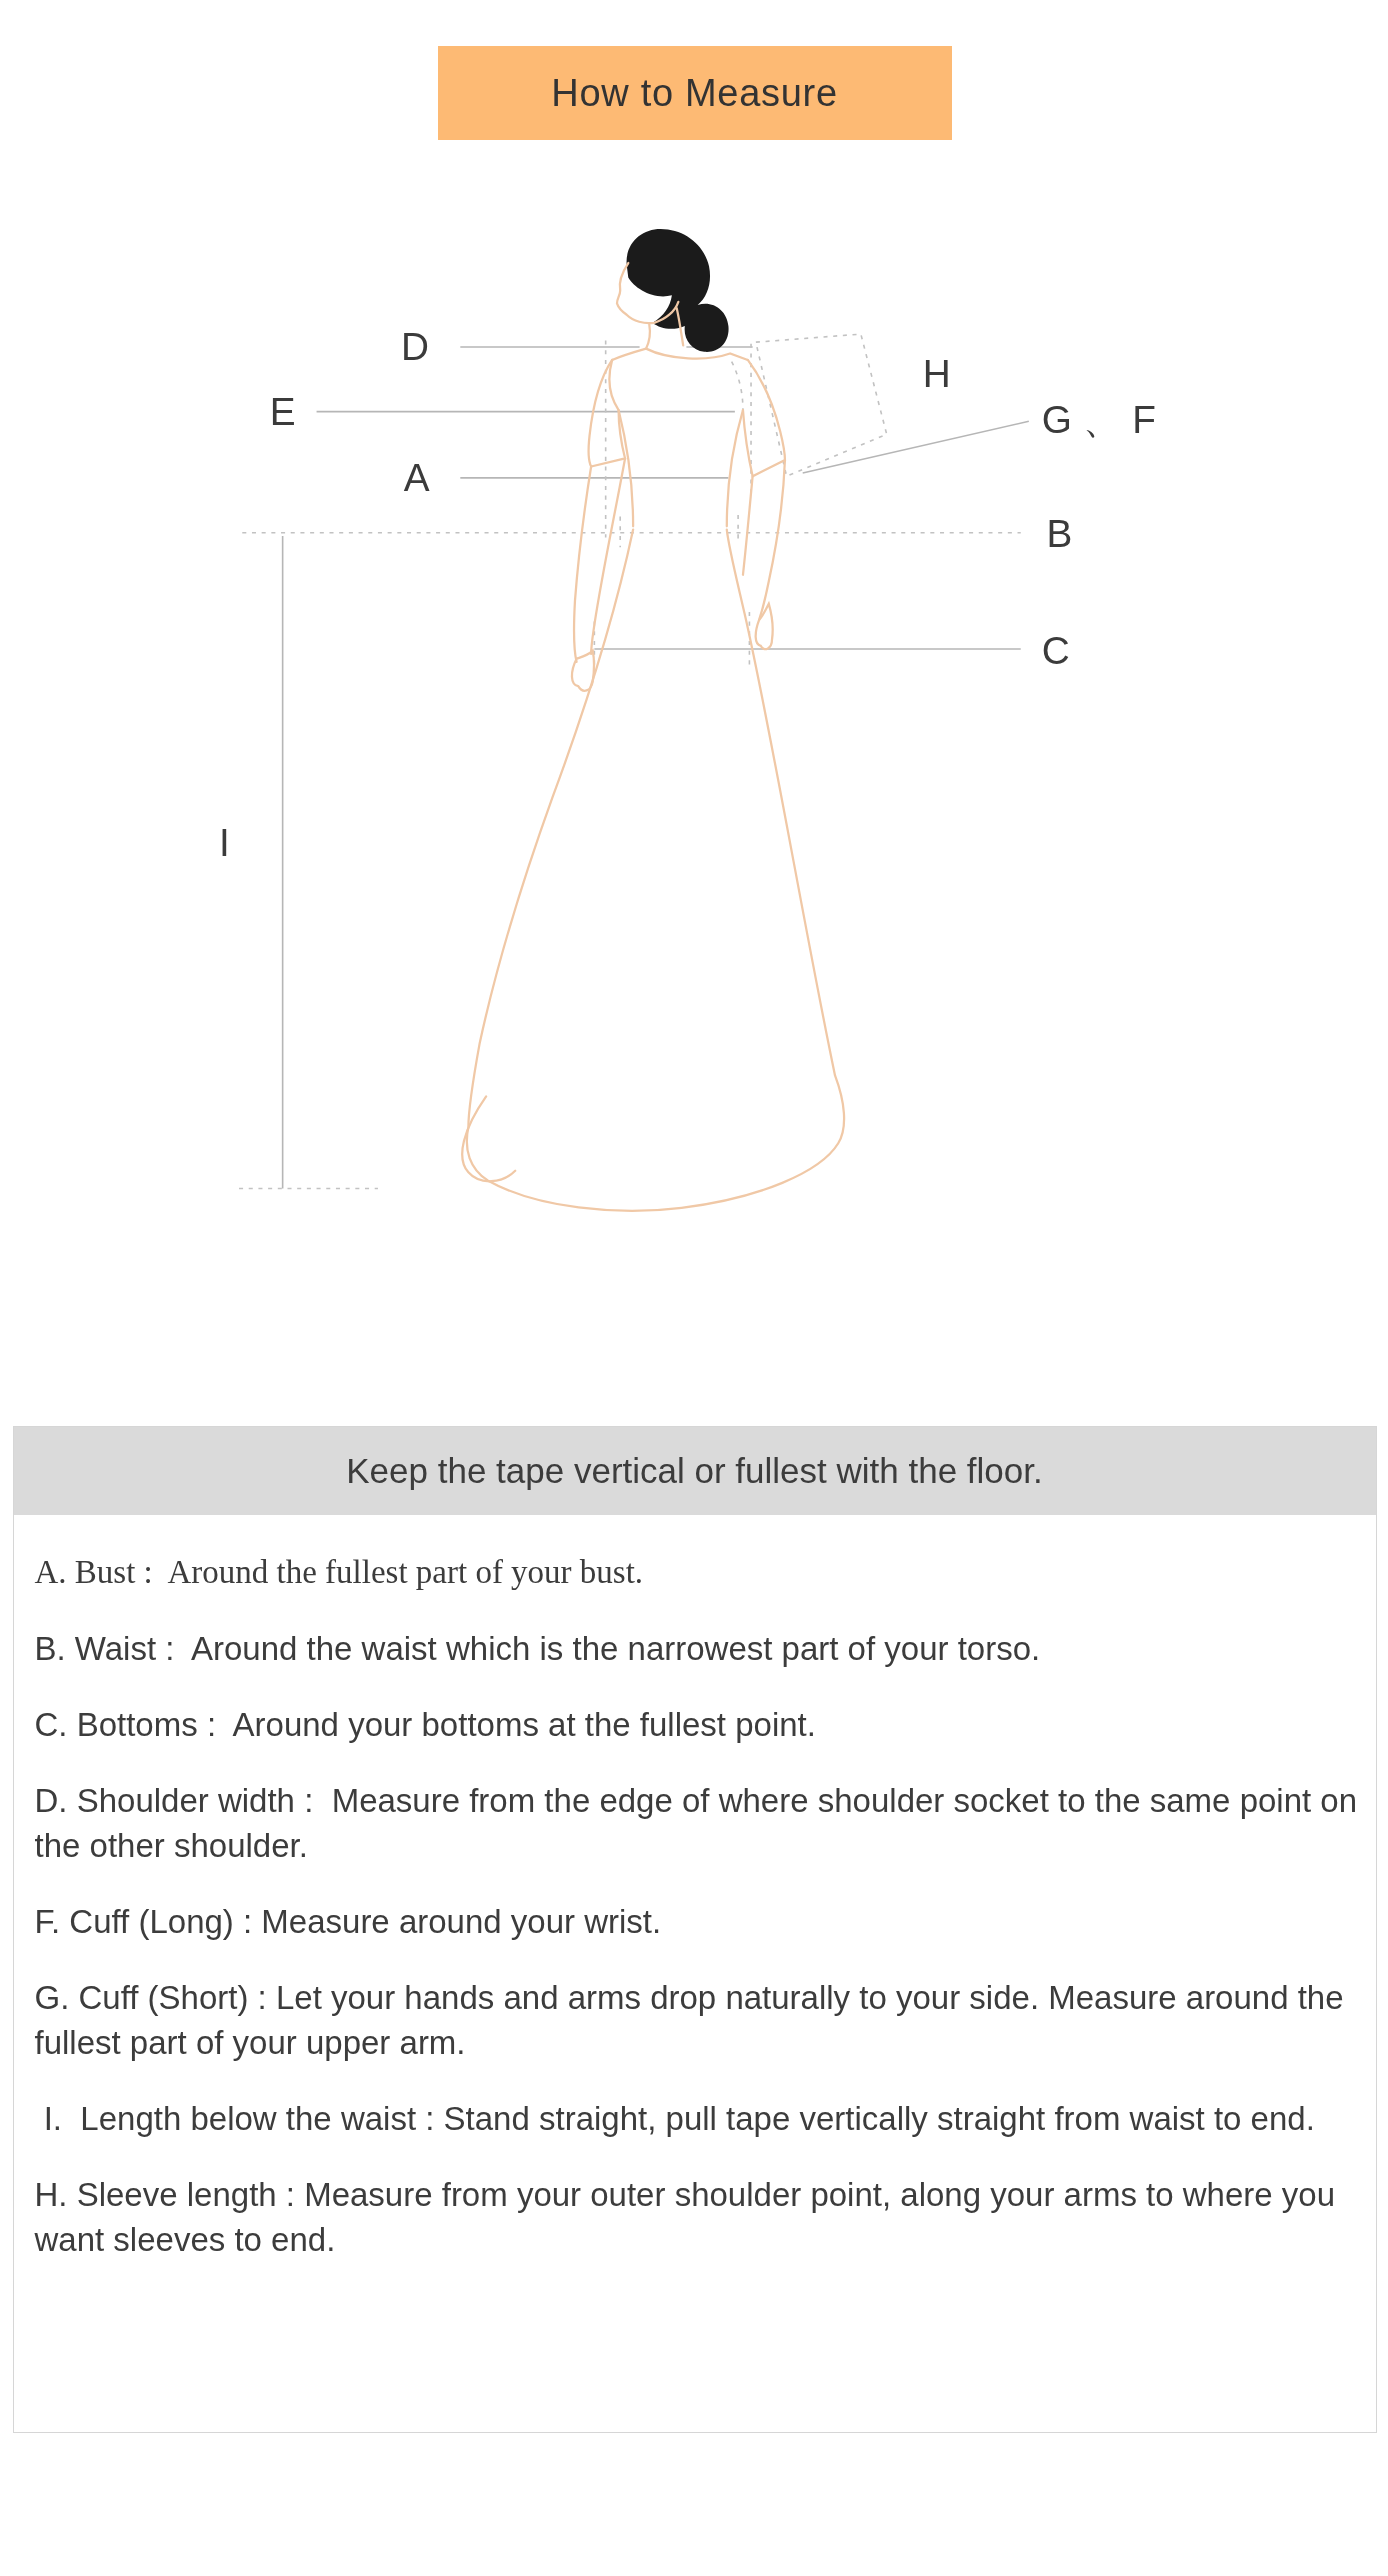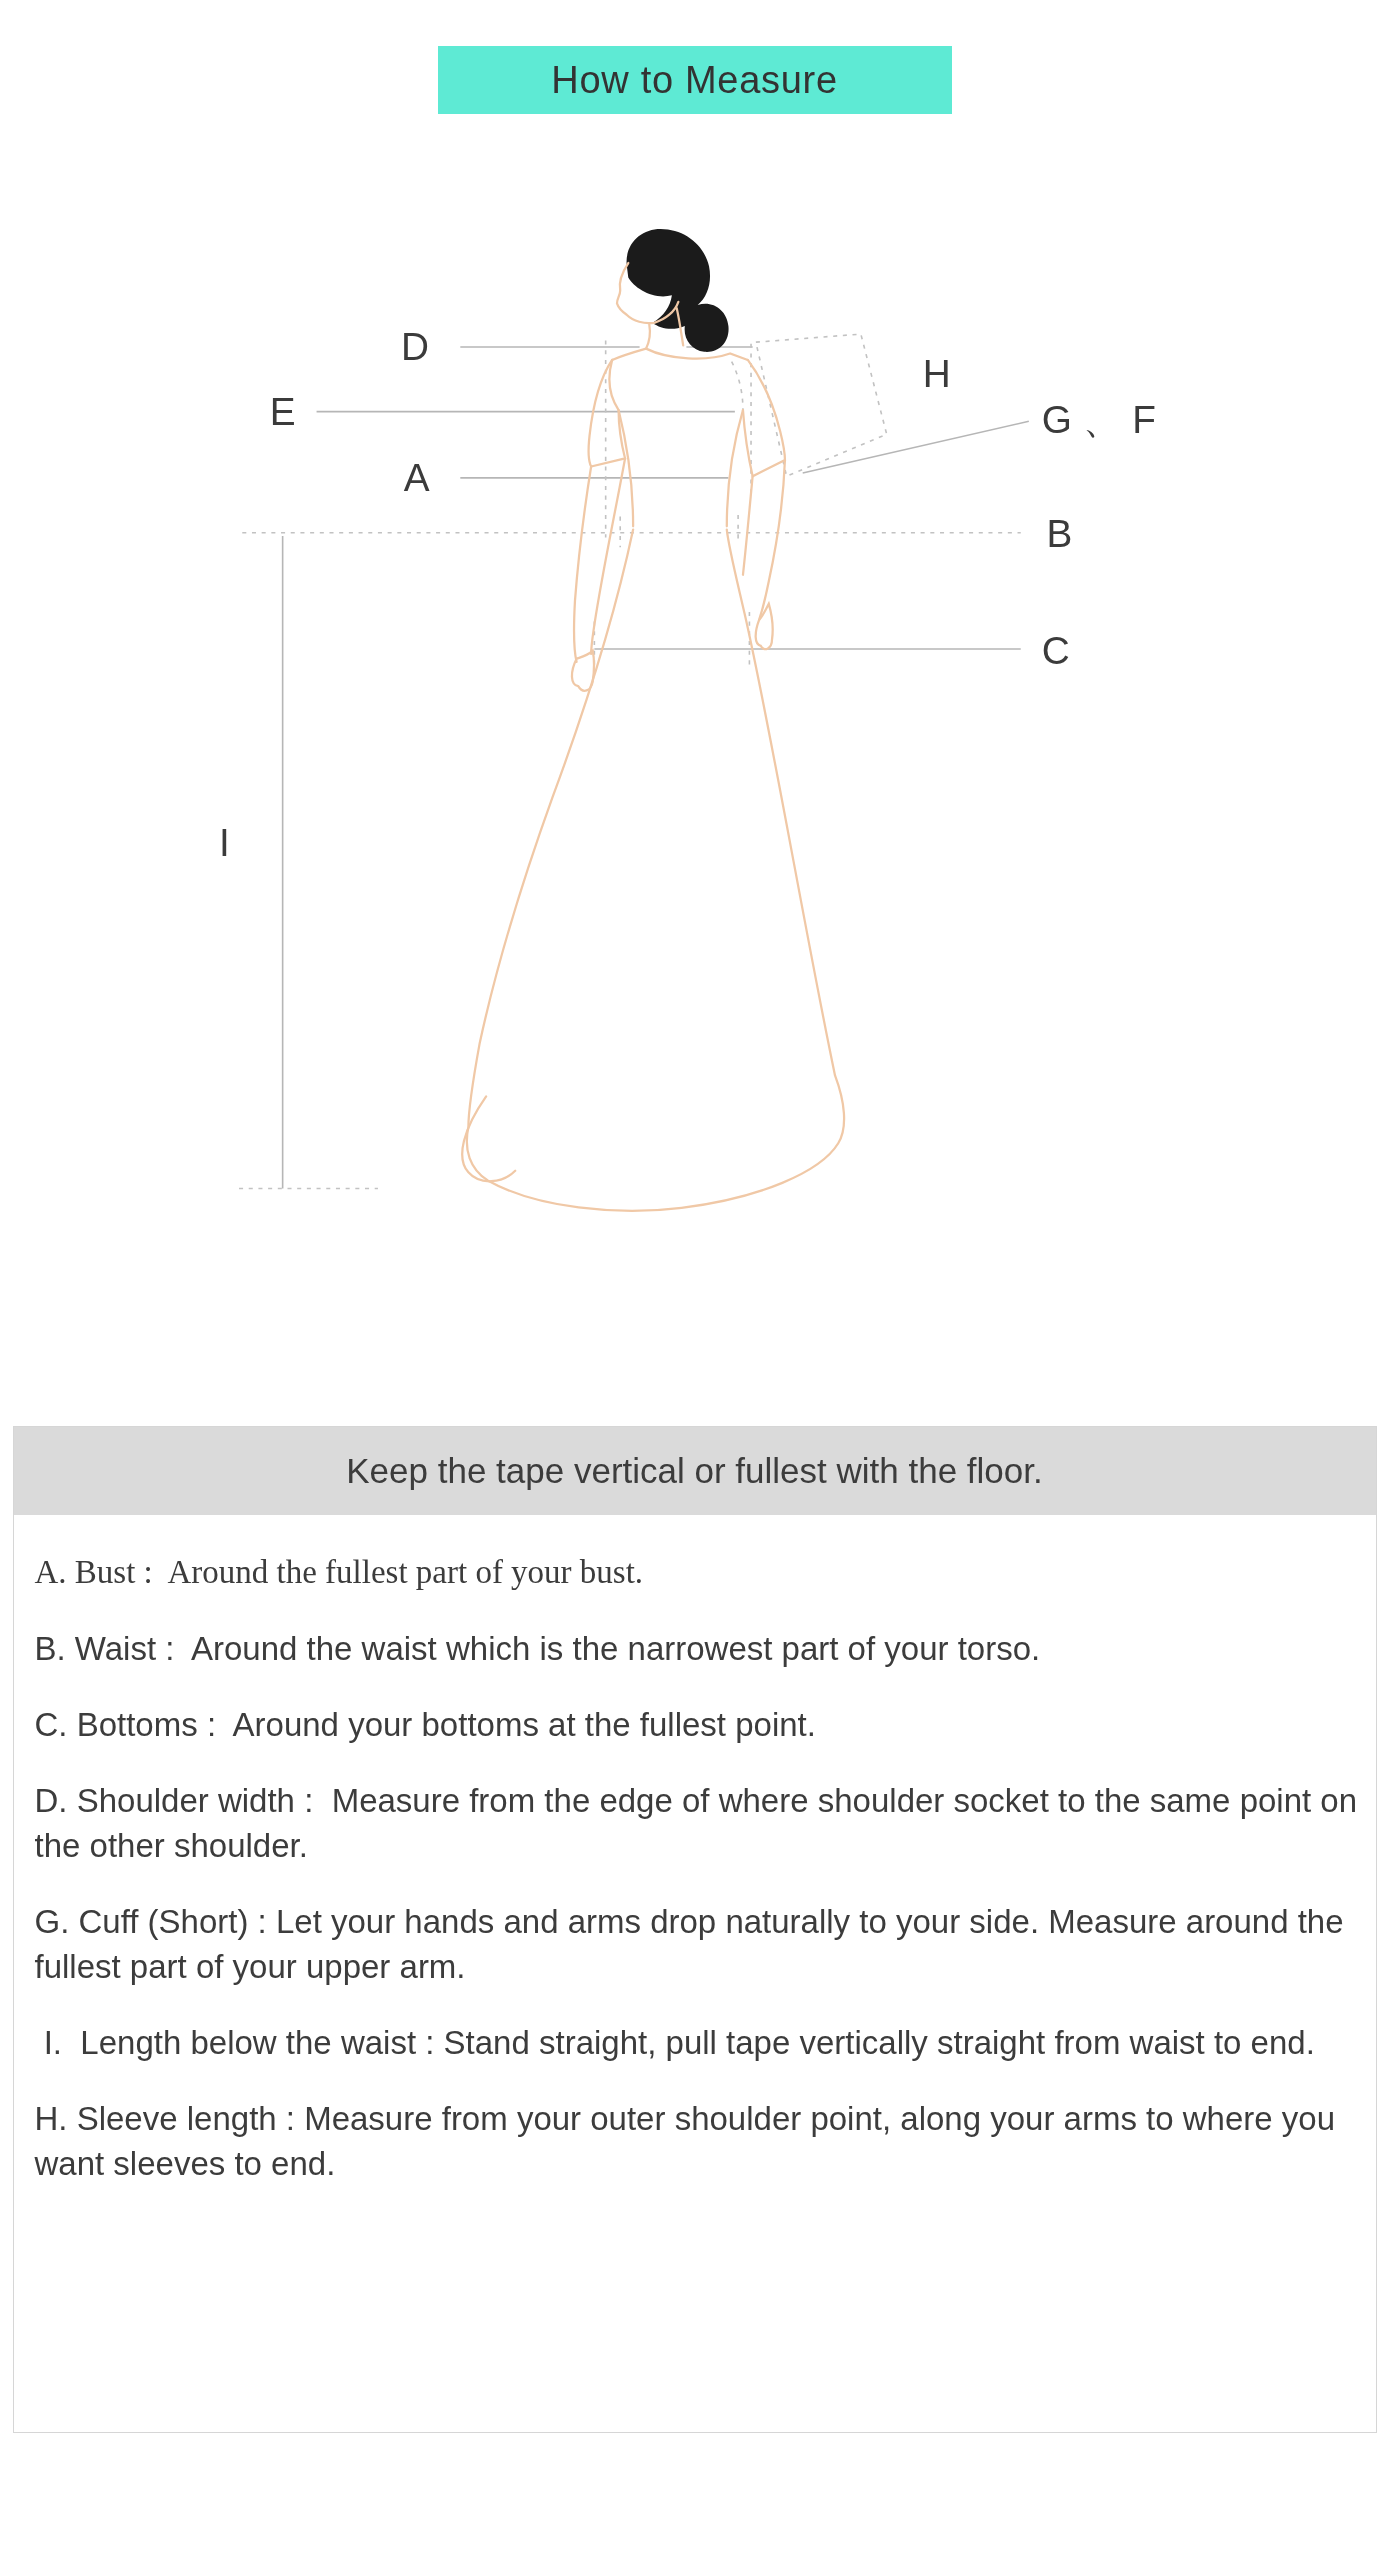--- a/index.html
+++ b/index.html
@@ -1,21 +1,21 @@
 <!DOCTYPE html>
 <html style="font-size:11px"><head>
 <meta charset="utf-8">
 <style>
   html,body{margin:0;padding:0;background:#ffffff;}
   body{font-family:"Liberation Sans","DejaVu Sans",sans-serif;color:#3c3c3c;}
   .page{position:relative;width:1389px;height:2576px;background:#ffffff;overflow:hidden;}
 
   .title-box{
     position:absolute;top:46px;left:50%;transform:translateX(-50%);
-    width:514px;height:68px;background:#5eead4;
+    width:514px;height:94px;background:#fdba74;
     display:flex;align-items:center;justify-content:center;
     font-size:38px;font-weight:300;color:#333333;letter-spacing:0.7px;
   }
 
   .diagram{position:absolute;top:164px;left:0;width:1389px;height:1067px;}
   .diagram svg{display:block;}
   .diagram text{font-family:"Liberation Sans","DejaVu Sans",sans-serif;font-weight:300;}
 
   .panel{
     position:absolute;left:12.5px;right:12.5px;top:1426px;height:1007px;
@@ -100,20 +100,21 @@
     </svg>
   </div>
 
   <div class="panel">
     <div class="note-bar">Keep the tape vertical or fullest with the floor.</div>
     <div class="measure-list">
       <p class="measure-item">A. Bust :  Around the fullest part of your bust.</p>
       <p class="measure-item">B. Waist :  Around the waist which is the narrowest part of your torso.</p>
       <p class="measure-item">C. Bottoms :  Around your bottoms at the fullest point.</p>
       <p class="measure-item">D. Shoulder width :  Measure from the edge of where shoulder socket to the same point on the other shoulder.</p>
+      <p class="measure-item">F. Cuff (Long) : Measure around your wrist.</p>
       <p class="measure-item">G. Cuff (Short) : Let your hands and arms drop naturally to your side. Measure around the fullest part of your upper arm.</p>
       <p class="measure-item"> I.  Length below the waist : Stand straight, pull tape vertically straight from waist to end.</p>
       <p class="measure-item">H. Sleeve length : Measure from your outer shoulder point, along your arms to where you want sleeves to end.</p>
     </div>
   </div>
 
 </div>
 
 
 </body></html>

